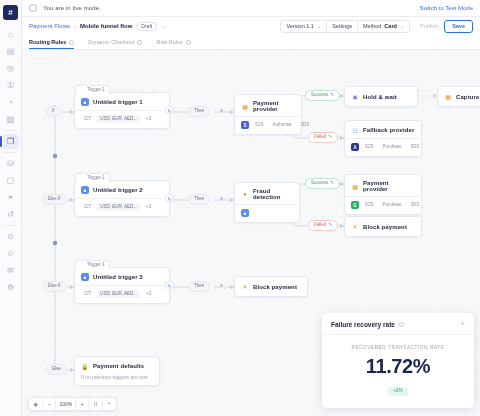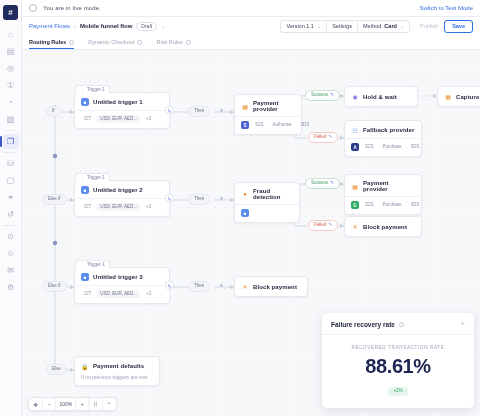--- a/index.html
+++ b/index.html
@@ -506,21 +506,21 @@
       </div>
 
       <div class="stats">
         <div class="stats-hd">
           <span class="stats-ttl">Failure recovery rate</span>
           <span class="iq" style="margin-left:4px"></span>
           <span class="stats-add">+</span>
         </div>
         <div class="stats-bd">
           <div class="stats-lbl">RECOVERED TRANSACTION RATE</div>
-          <div class="stats-val">88.61%</div>
+          <div class="stats-val">11.72%</div>
           <div class="stats-delta">+2%</div>
         </div>
       </div>
 
       <div class="toolbar">
         <div class="tb">❖</div>
         <div class="tb">−</div>
         <div class="tb tb-zoom">100%</div>
         <div class="tb">+</div>
         <div class="tb">⠿</div>

